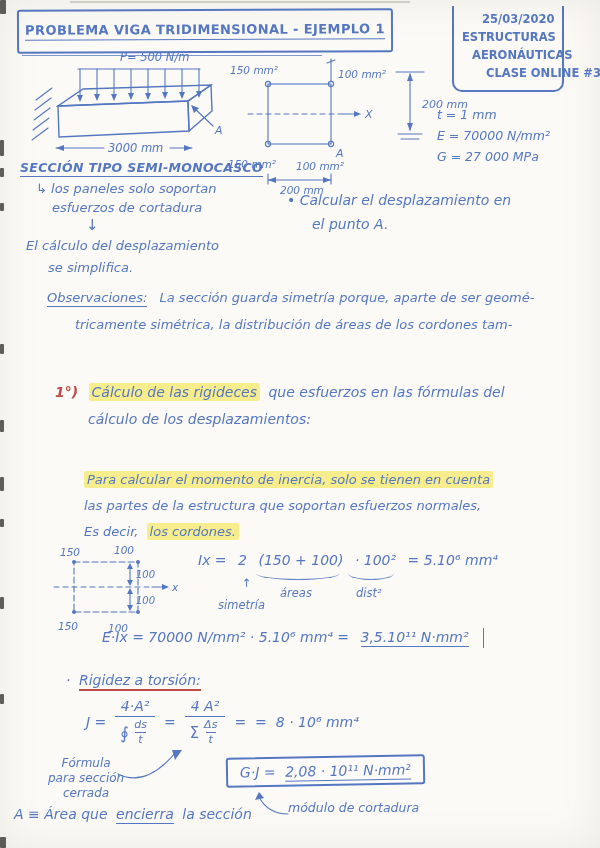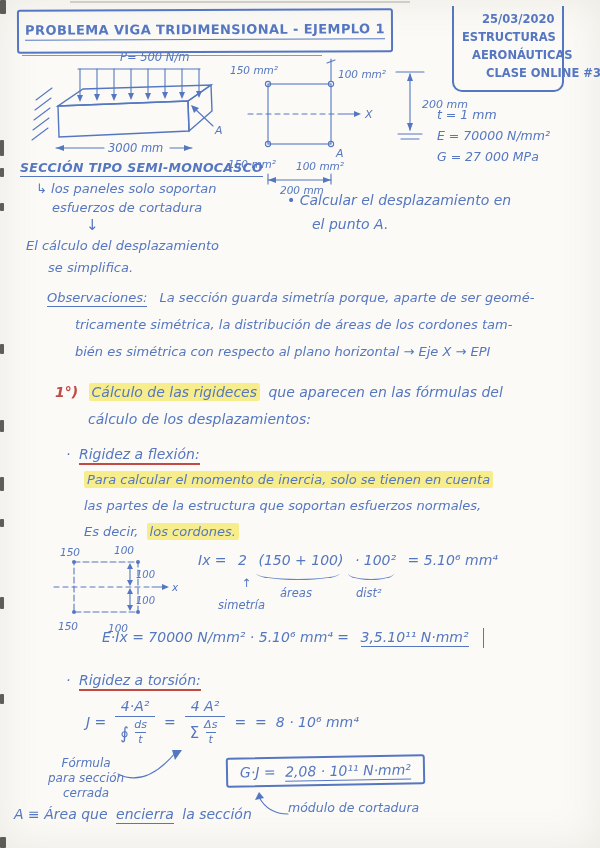--- a/index.html
+++ b/index.html
@@ -216,33 +216,28 @@
   <div class="abs hw body13" style="left:48px;top:260px;">se simplifica.</div>
 
   <div class="abs hw body135" style="left:287px;top:192px;">• Calcular el desplazamiento en</div>
   <div class="abs hw body135" style="left:312px;top:216px;">el punto A.</div>
 
   <div class="abs hw body13" style="left:47px;top:290px;">
     <span class="obs-label">Observaciones:</span>
     <span style="margin-left:8px;">La sección guarda simetría porque, aparte de ser geomé-</span>
   </div>
   <div class="abs hw body13" style="left:75px;top:317px;">tricamente simétrica, la distribución de áreas de los cordones tam-</div>
-  <div class="abs hw body13" style="left:75px;top:344px;">bién es simétrica con respecto al plano horizontal → Eje X → EPI</div>
 
   <div class="abs body135" style="left:55px;top:384px;">
     <span class="red hw" style="font-weight:bold;color:var(--red);">1°)</span>
     <span class="hw hl" style="margin-left:6px;text-align:right;">Cálculo de las rigideces</span>
-    <span class="hw" style="margin-left:4px;">que aparecen en las fórmulas del</span>
+    <span class="hw" style="margin-left:4px;">que esfuerzos en las fórmulas del</span>
   </div>
   <div class="abs hw body135" style="left:88px;top:411px;">cálculo de los desplazamientos:</div>
 
-  <div class="abs hw body135" style="left:66px;top:446px;">
-    <span>·</span>
-    <span class="red-underline" style="margin-left:4px;">Rigidez a flexión:</span>
-  </div>
   <div class="abs hw body13" style="left:84px;top:472px;">
     <span class="hl">Para calcular el momento de inercia, solo se tienen en cuenta</span>
   </div>
   <div class="abs hw body13" style="left:84px;top:498px;">las partes de la estructura que soportan esfuerzos normales,</div>
   <div class="abs hw body13" style="left:84px;top:524px;">
     <span>Es decir,</span>
     <span class="hl" style="margin-left:4px;">los cordones.</span>
   </div>
 
   <svg class="abs" style="left:50px;top:542px;" width="165" height="92" viewBox="0 0 165 92">

